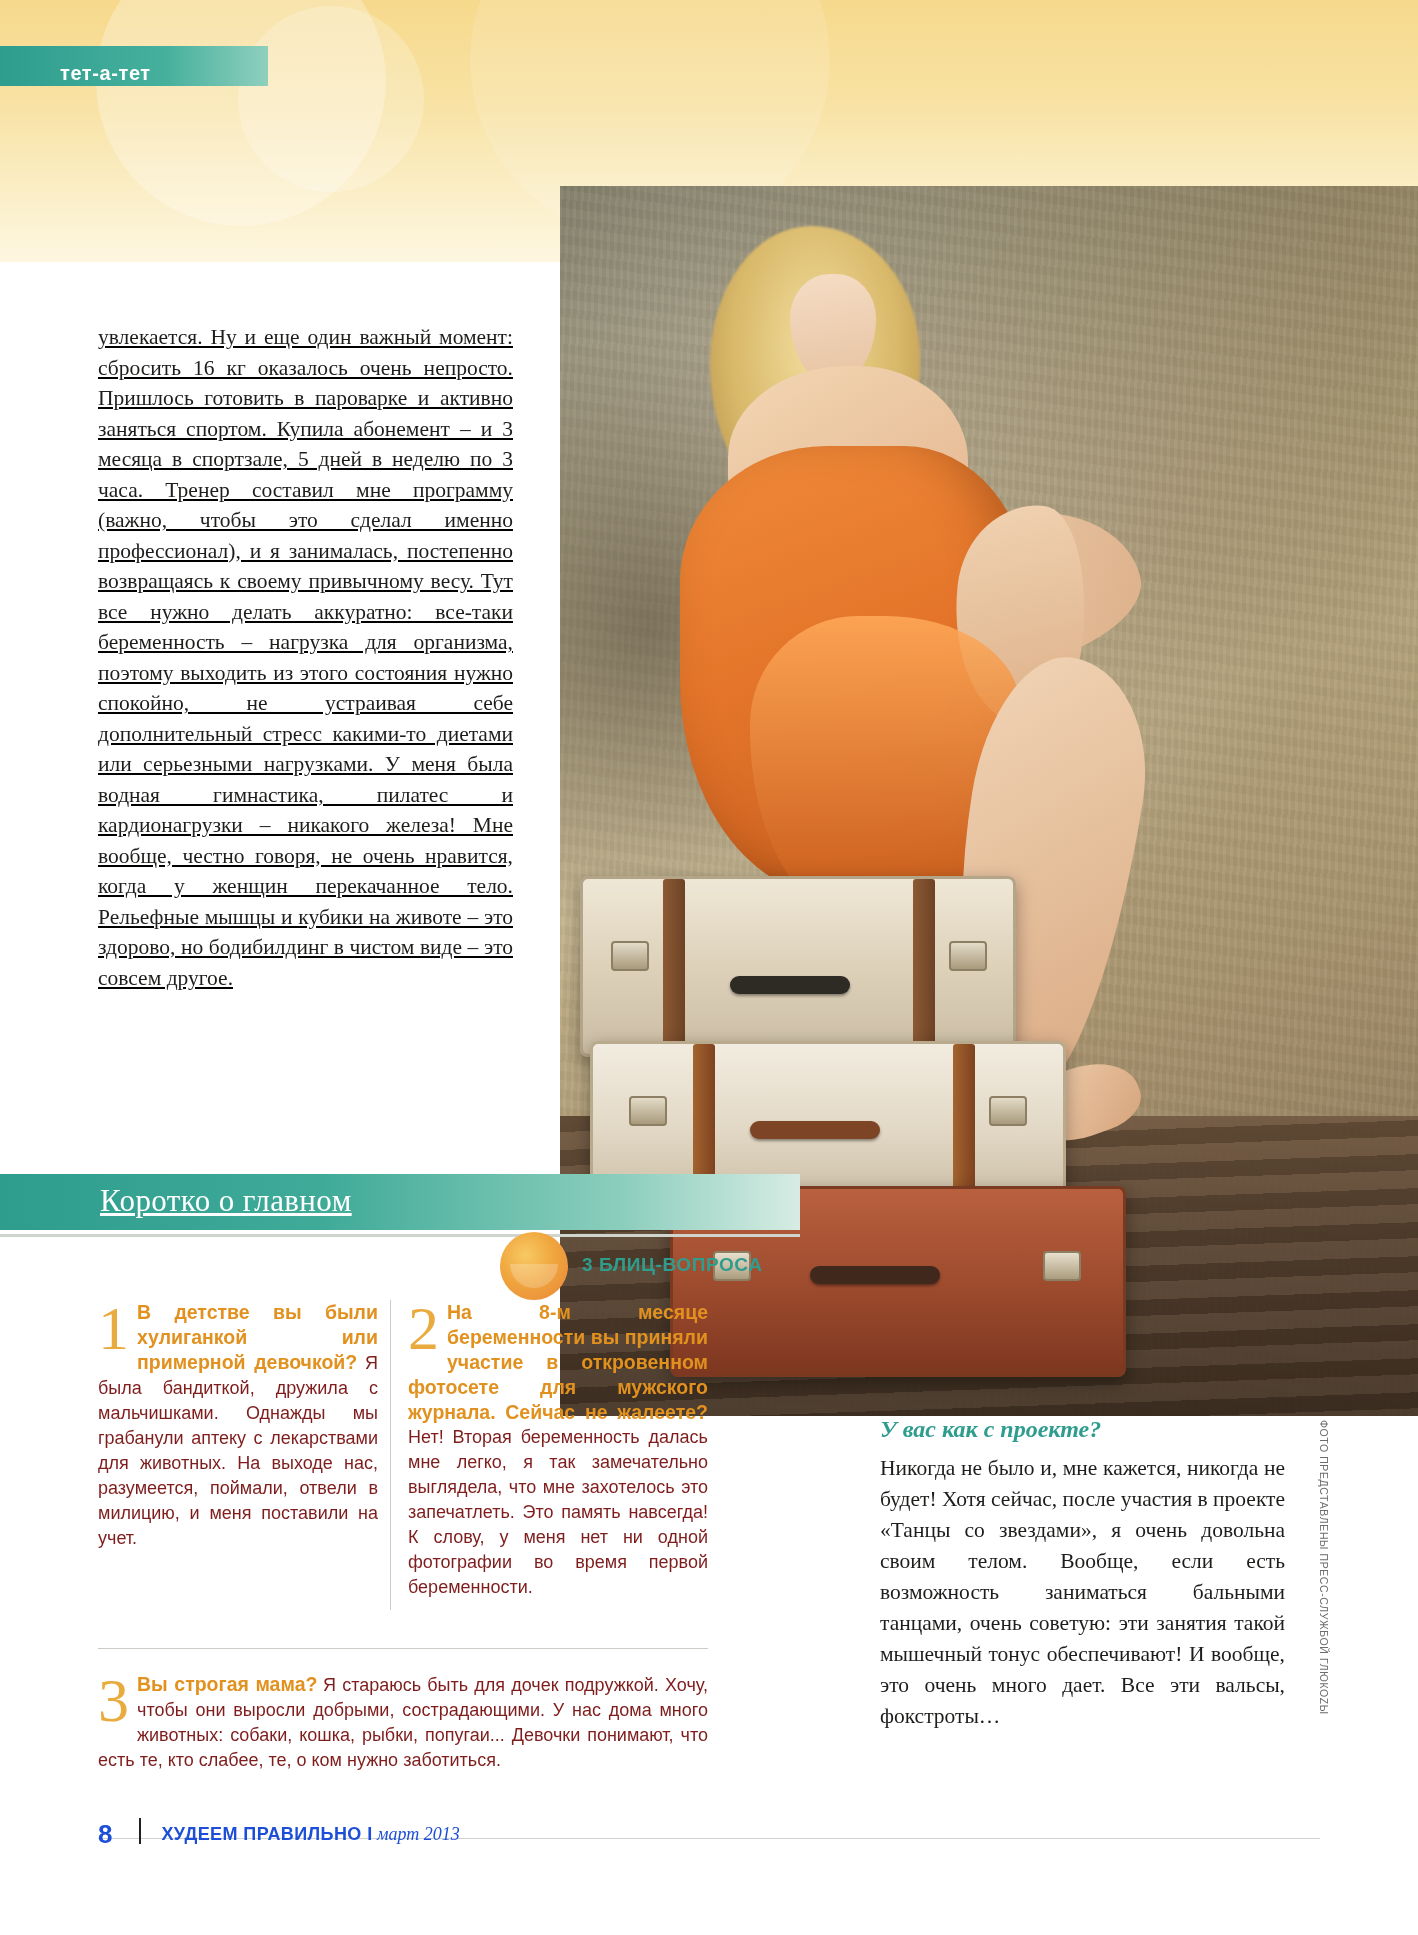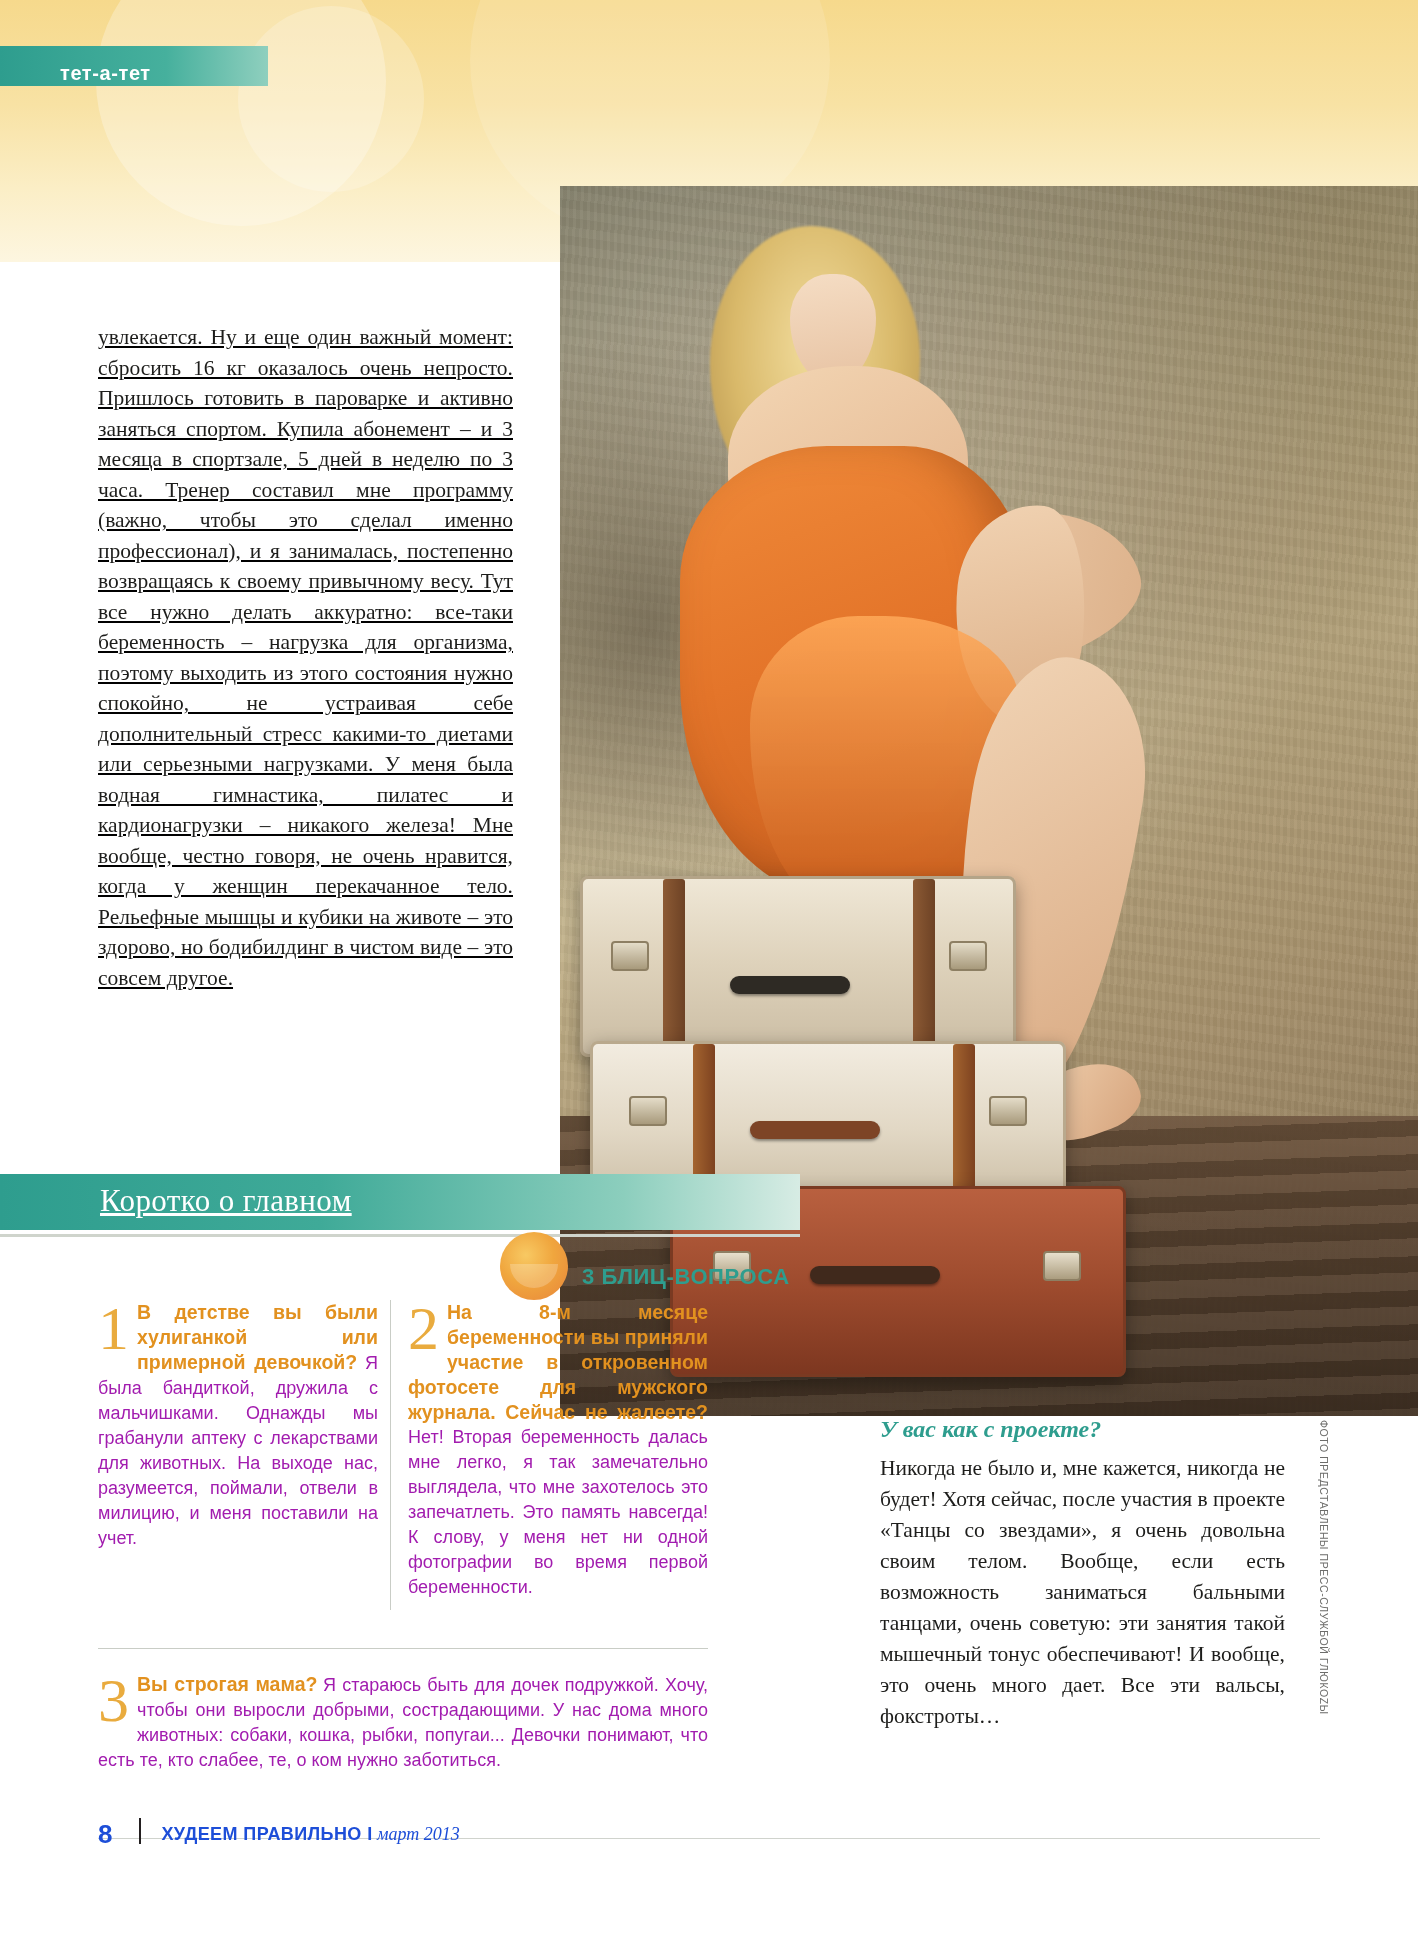--- a/index.html
+++ b/index.html
@@ -278,25 +278,25 @@
   .blitz-circle::after {
     content: "";
     position: absolute;
     left: 10px; top: 32px;
     width: 48px; height: 24px;
     border-radius: 0 0 24px 24px;
     background: rgba(255,255,255,0.22);
   }
   .blitz-label {
     position: absolute;
-    left: 82px; top: 32px;
+    left: 82px; top: 22px;
     color: #2e9d8e;
     font-family: "Liberation Sans", sans-serif;
     font-weight: bold;
-    font-size: 22px;
+    font-size: 19px;
     letter-spacing: 0.6px;
   }
 
   
   .qa {
     position: absolute;
     font-family: "Liberation Sans", sans-serif;
   }
   .qa-num {
     float: left;
@@ -306,21 +306,21 @@
     color: #e9ab3e;
     margin: 2px 8px 0 0;
   }
   .qa-q {
     color: #e2911f;
     font-weight: bold;
     font-size: 19.5px;
     line-height: 25px;
   }
   .qa-a {
-    color: #a21caf;
+    color: #7f1d1d;
     font-size: 18px;
     line-height: 25px;
   }
   .qa-body { text-align: justify; }
 
   #qa1 { left: 98px; top: 1300px; width: 280px; }
   #qa2 { left: 408px; top: 1300px; width: 300px; }
   #qa3 { left: 98px; top: 1672px; width: 610px; }
 
   .divider-v {

